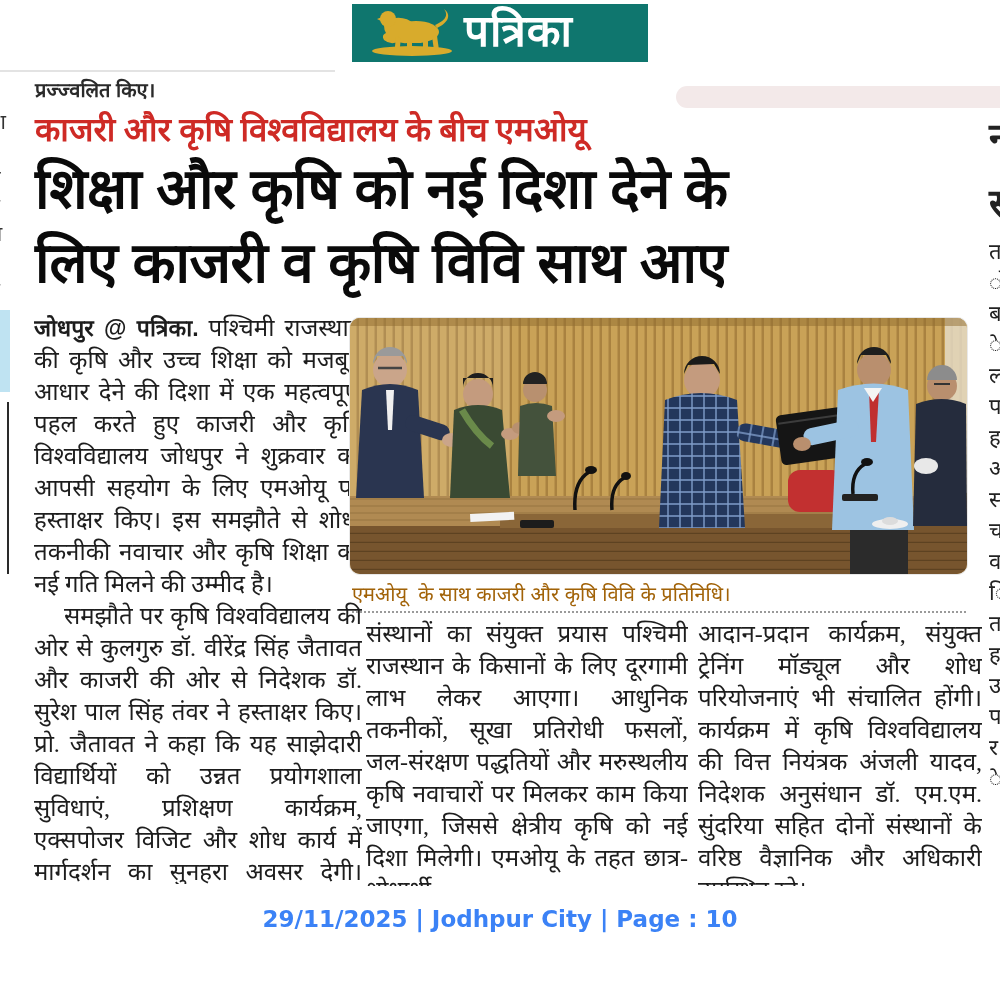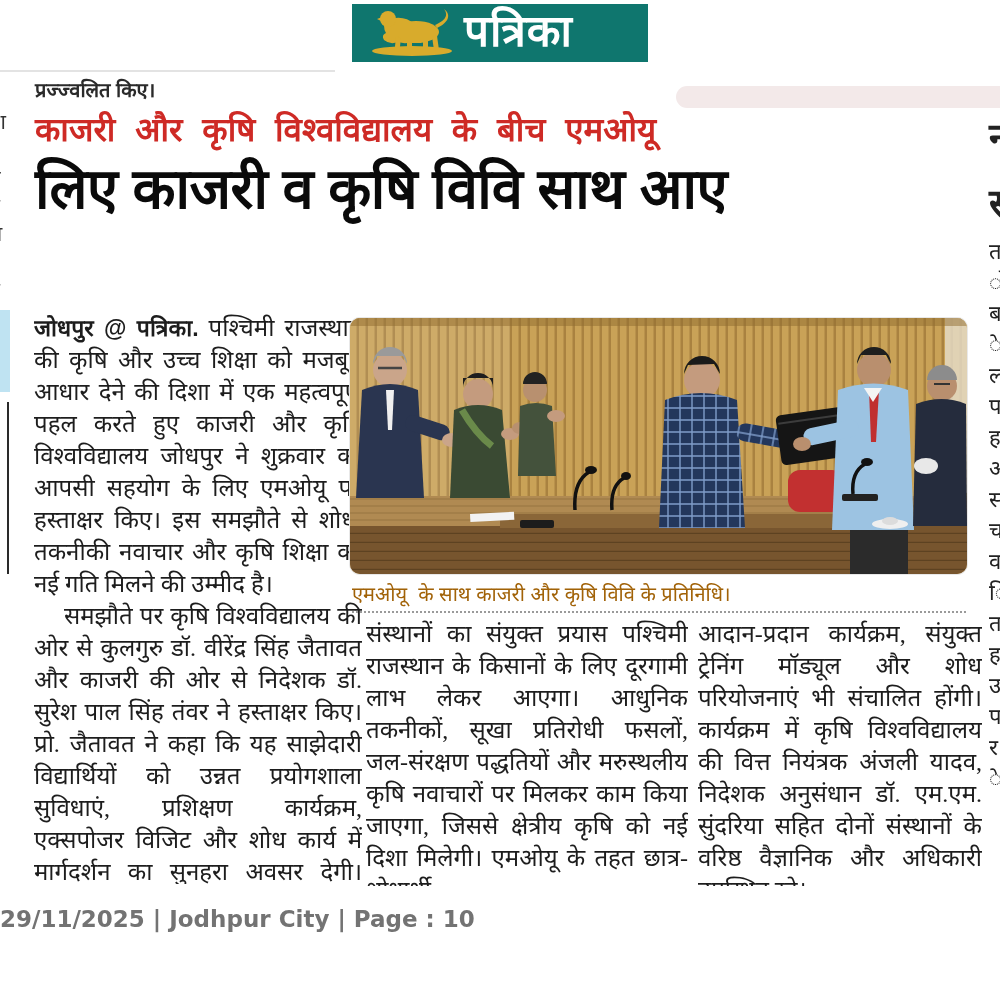--- a/index.html
+++ b/index.html
@@ -27,21 +27,21 @@
     left:35px;top:76px;font-size:20px;font-weight:600;color:#2a2a2a;
     font-family:"Liberation Sans", sans-serif;
   }
   .pinkstrip{
     left:676px;top:86px;width:324px;height:22px;background:#f3e9e9;
     border-radius:14px 0 0 14px;
   }
 
   .kicker{
     left:35px;top:106px;width:920px;font-size:33px;font-weight:800;color:#ce2a25;
-    font-family:Liberation Mono, monospace;
+    font-family:Liberation Serif, serif;
   }
   .headline{
     left:35px;top:152px;width:945px;font-size:56px;line-height:74px;
     font-weight:800;color:#0a0a0a;font-family:"Liberation Sans", sans-serif;
     letter-spacing:-0.5px;
   }
 
   
   .bodycol{
     font-size:24px;line-height:32px;color:#1d1d1d;text-align:justify;
@@ -61,22 +61,22 @@
     overflow:hidden;background:#c7a058;box-shadow:0 0 0 1px #e8e8e8;
   }
   .caption{
     left:352px;top:580px;width:614px;font-size:20px;color:#a16207;
     font-family:"Liberation Sans", sans-serif;white-space:pre-wrap;
     padding-bottom:4px;border-bottom:2px dotted #9a9a9a;
   }
 
   
   .footer{
-    left:0;top:903px;width:1000px;
-    font-family:"DejaVu Sans", sans-serif;font-weight:bold;color:#737373;
+    left:0;top:903px;width:1000px;text-align:center;
+    font-family:"DejaVu Sans", sans-serif;font-weight:bold;color:#3b82f6;
     font-size:23px;line-height:33px;
   }
 
   
   .edgeL{left:0;top:80px;width:12px;height:230px;overflow:hidden;}
   .edgeL span{display:block;font-size:21px;line-height:28px;color:#333;margin-left:-12px;}
   .bluechip{left:0;top:310px;width:10px;height:82px;background:#bfe3f2;}
   .vline{left:7px;top:402px;width:2px;height:172px;background:#2a2a2a;}
   .edgeR{right:0;top:104px;width:13px;height:780px;overflow:hidden;text-align:left;}
   .edgeR span{display:block;color:#222;margin-left:2px;}
@@ -105,20 +105,21 @@
   </span>
   <span class="brand">पत्रिका</span>
 </div>
 
 <div class="abs toprule"></div>
 <div class="abs prekicker">प्रज्ज्वलित किए।</div>
 <div class="abs pinkstrip"></div>
 
 <div class="abs kicker">काजरी और कृषि विश्वविद्यालय के बीच एमओयू</div>
 <div class="abs headline">
+  <div>शिक्षा और कृषि को नई दिशा देने के</div>
   <div>लिए काजरी व कृषि विवि साथ आए</div>
 </div>
 
 <div class="abs bodycol col1">
   <p><strong class="dateline">जोधपुर @ पत्रिका.</strong><span> पश्चिमी राजस्थान की कृषि और उच्च शिक्षा को मजबूत आधार देने की दिशा में एक महत्वपूर्ण पहल करते हुए काजरी और कृषि विश्वविद्यालय जोधपुर ने शुक्रवार को आपसी सहयोग के लिए एमओयू पर हस्ताक्षर किए। इस समझौते से शोध, तकनीकी नवाचार और कृषि शिक्षा को नई गति मिलने की उम्मीद है।</span></p>
   <p class="indent">समझौते पर कृषि विश्वविद्यालय की ओर से कुलगुरु डॉ. वीरेंद्र सिंह जैतावत और काजरी की ओर से निदेशक डॉ. सुरेश पाल सिंह तंवर ने हस्ताक्षर किए। प्रो. जैतावत ने कहा कि यह साझेदारी विद्यार्थियों को उन्नत प्रयोगशाला सुविधाएं, प्रशिक्षण कार्यक्रम, एक्सपोजर विजिट और शोध कार्य में मार्गदर्शन का सुनहरा अवसर देगी। काजरी निदेशक डॉ. तंवर ने बताया कि दोनों</p>
 </div>
 
 <div class="abs photoframe">
   <svg width="617" height="256" viewBox="0 0 617 256">

